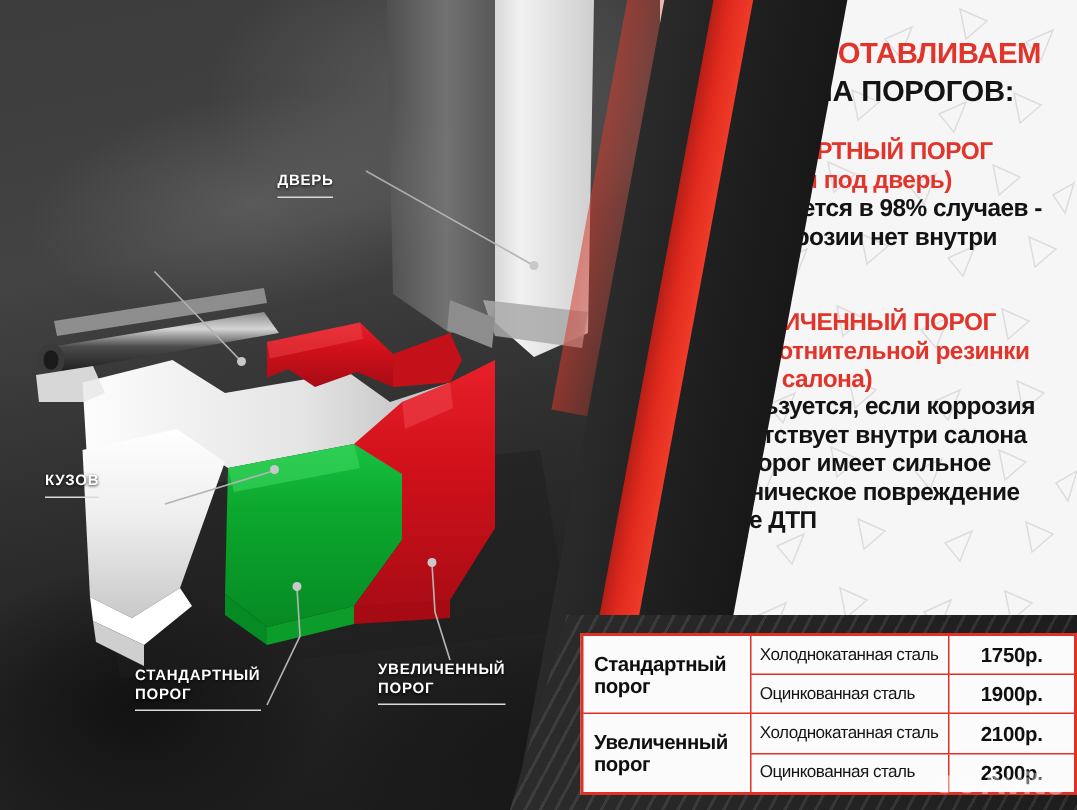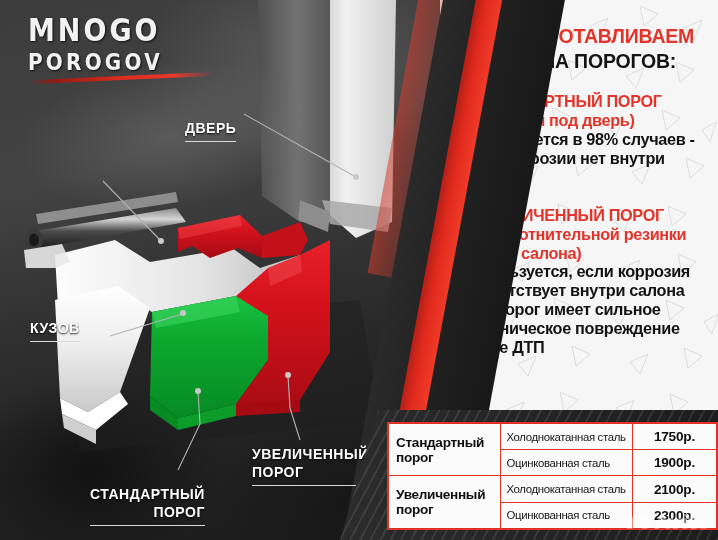--- a/index.html
+++ b/index.html
@@ -54,30 +54,30 @@
     background: linear-gradient(90deg, rgba(120,20,15,0) 0%, #8e1b14 12%, #d8291c 46%, #e8392a 78%, rgba(200,40,25,0) 100%);
     transform: rotate(-2.6deg); border-radius: 2px;
   }
 
   
   .illu { position: absolute; left: 0; top: 0; width: 460px; height: 540px; }
 
   
   .lbl {
     position: absolute; z-index: 14;
-    color: #ffffff; font-size: 14px; font-weight: 700;
+    color: #ffffff; font-size: 10px; font-weight: 700;
     letter-spacing: .5px; line-height: 1.28;
     text-shadow: 0 1px 2px rgba(0,0,0,.85);
     white-space: pre-line;
   }
   .lbl-u { border-bottom: 1.4px solid #d9d9d9; padding-bottom: 3px; display: inline-block; }
   .lbl-door   { left: 185px; top: 102px; }
   .lbl-rubber { left: 28px;  top: 145px; }
   .lbl-kuzov  { left: 30px;  top: 302px; }
-  .lbl-std    { left: 90px;  top: 468px; text-align: right; }
+  .lbl-std    { left: 90px;  top: 432px; }
   .lbl-inc    { left: 252px; top: 428px; }
 
   
   .divider-dark {
     position: absolute; z-index: 9; top: -80px; left: 392px;
     width: 120px; height: 720px;
     background: linear-gradient(90deg, #2a2a2a 0%, #1f1f1f 55%, #181818 100%);
     transform: rotate(10.5deg);
   }
   .divider-red {
@@ -291,25 +291,20 @@
     </div>
     <div class="lbl lbl-std">
       <span class="lbl-u">СТАНДАРТНЫЙ
 ПОРОГ</span>
     </div>
     <div class="lbl lbl-inc">
       <span class="lbl-u">УВЕЛИЧЕННЫЙ
 ПОРОГ</span>
     </div>
 
-    <div class="logo">
-      <div class="logo-text logo-l1">MNOGO</div>
-      <div class="logo-text logo-l2">POROGOV</div>
-      <div class="logo-bar"></div>
-    </div>
   </div>
 
   <div class="divider-red-soft"></div>
   <div class="divider-dark"></div>
   <div class="divider-red"></div>
 
   <div class="right-panel">
     <svg class="right-pattern" viewBox="0 0 278 540">
       <g stroke="#d9d9d9" stroke-width="1" fill="none" opacity=".9">
         <path d="M10,12 L26,4 L22,22 Z"></path>

